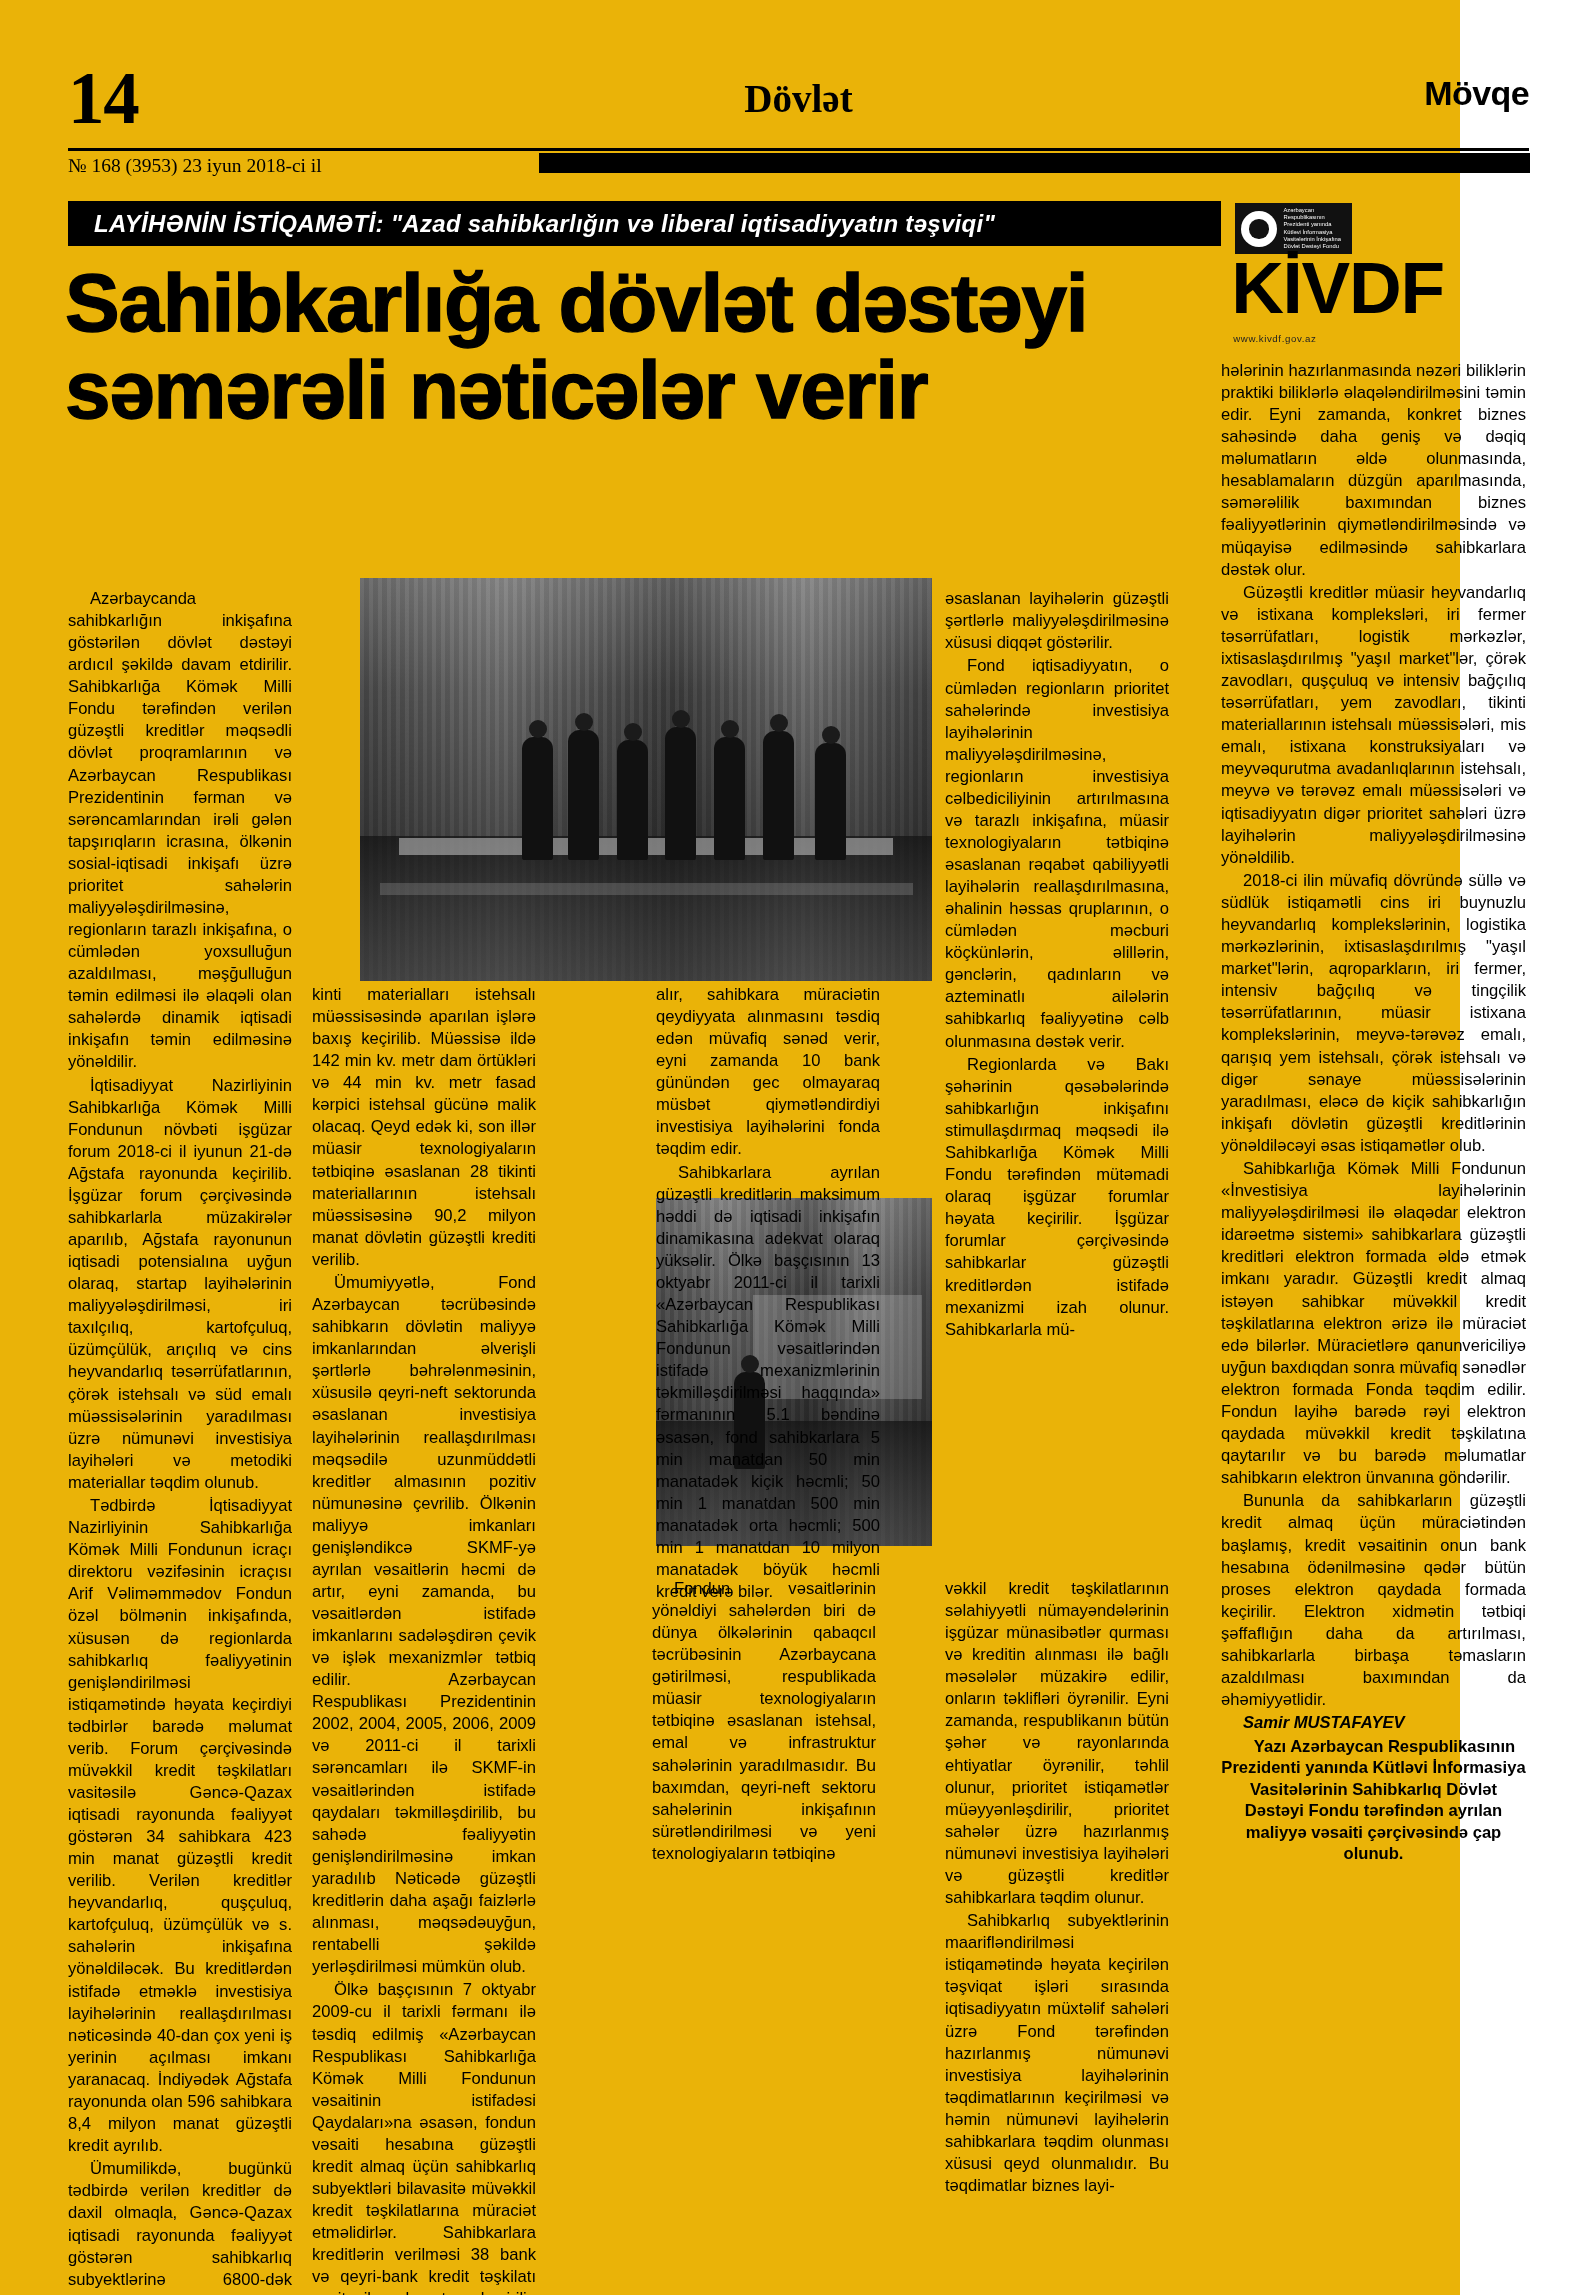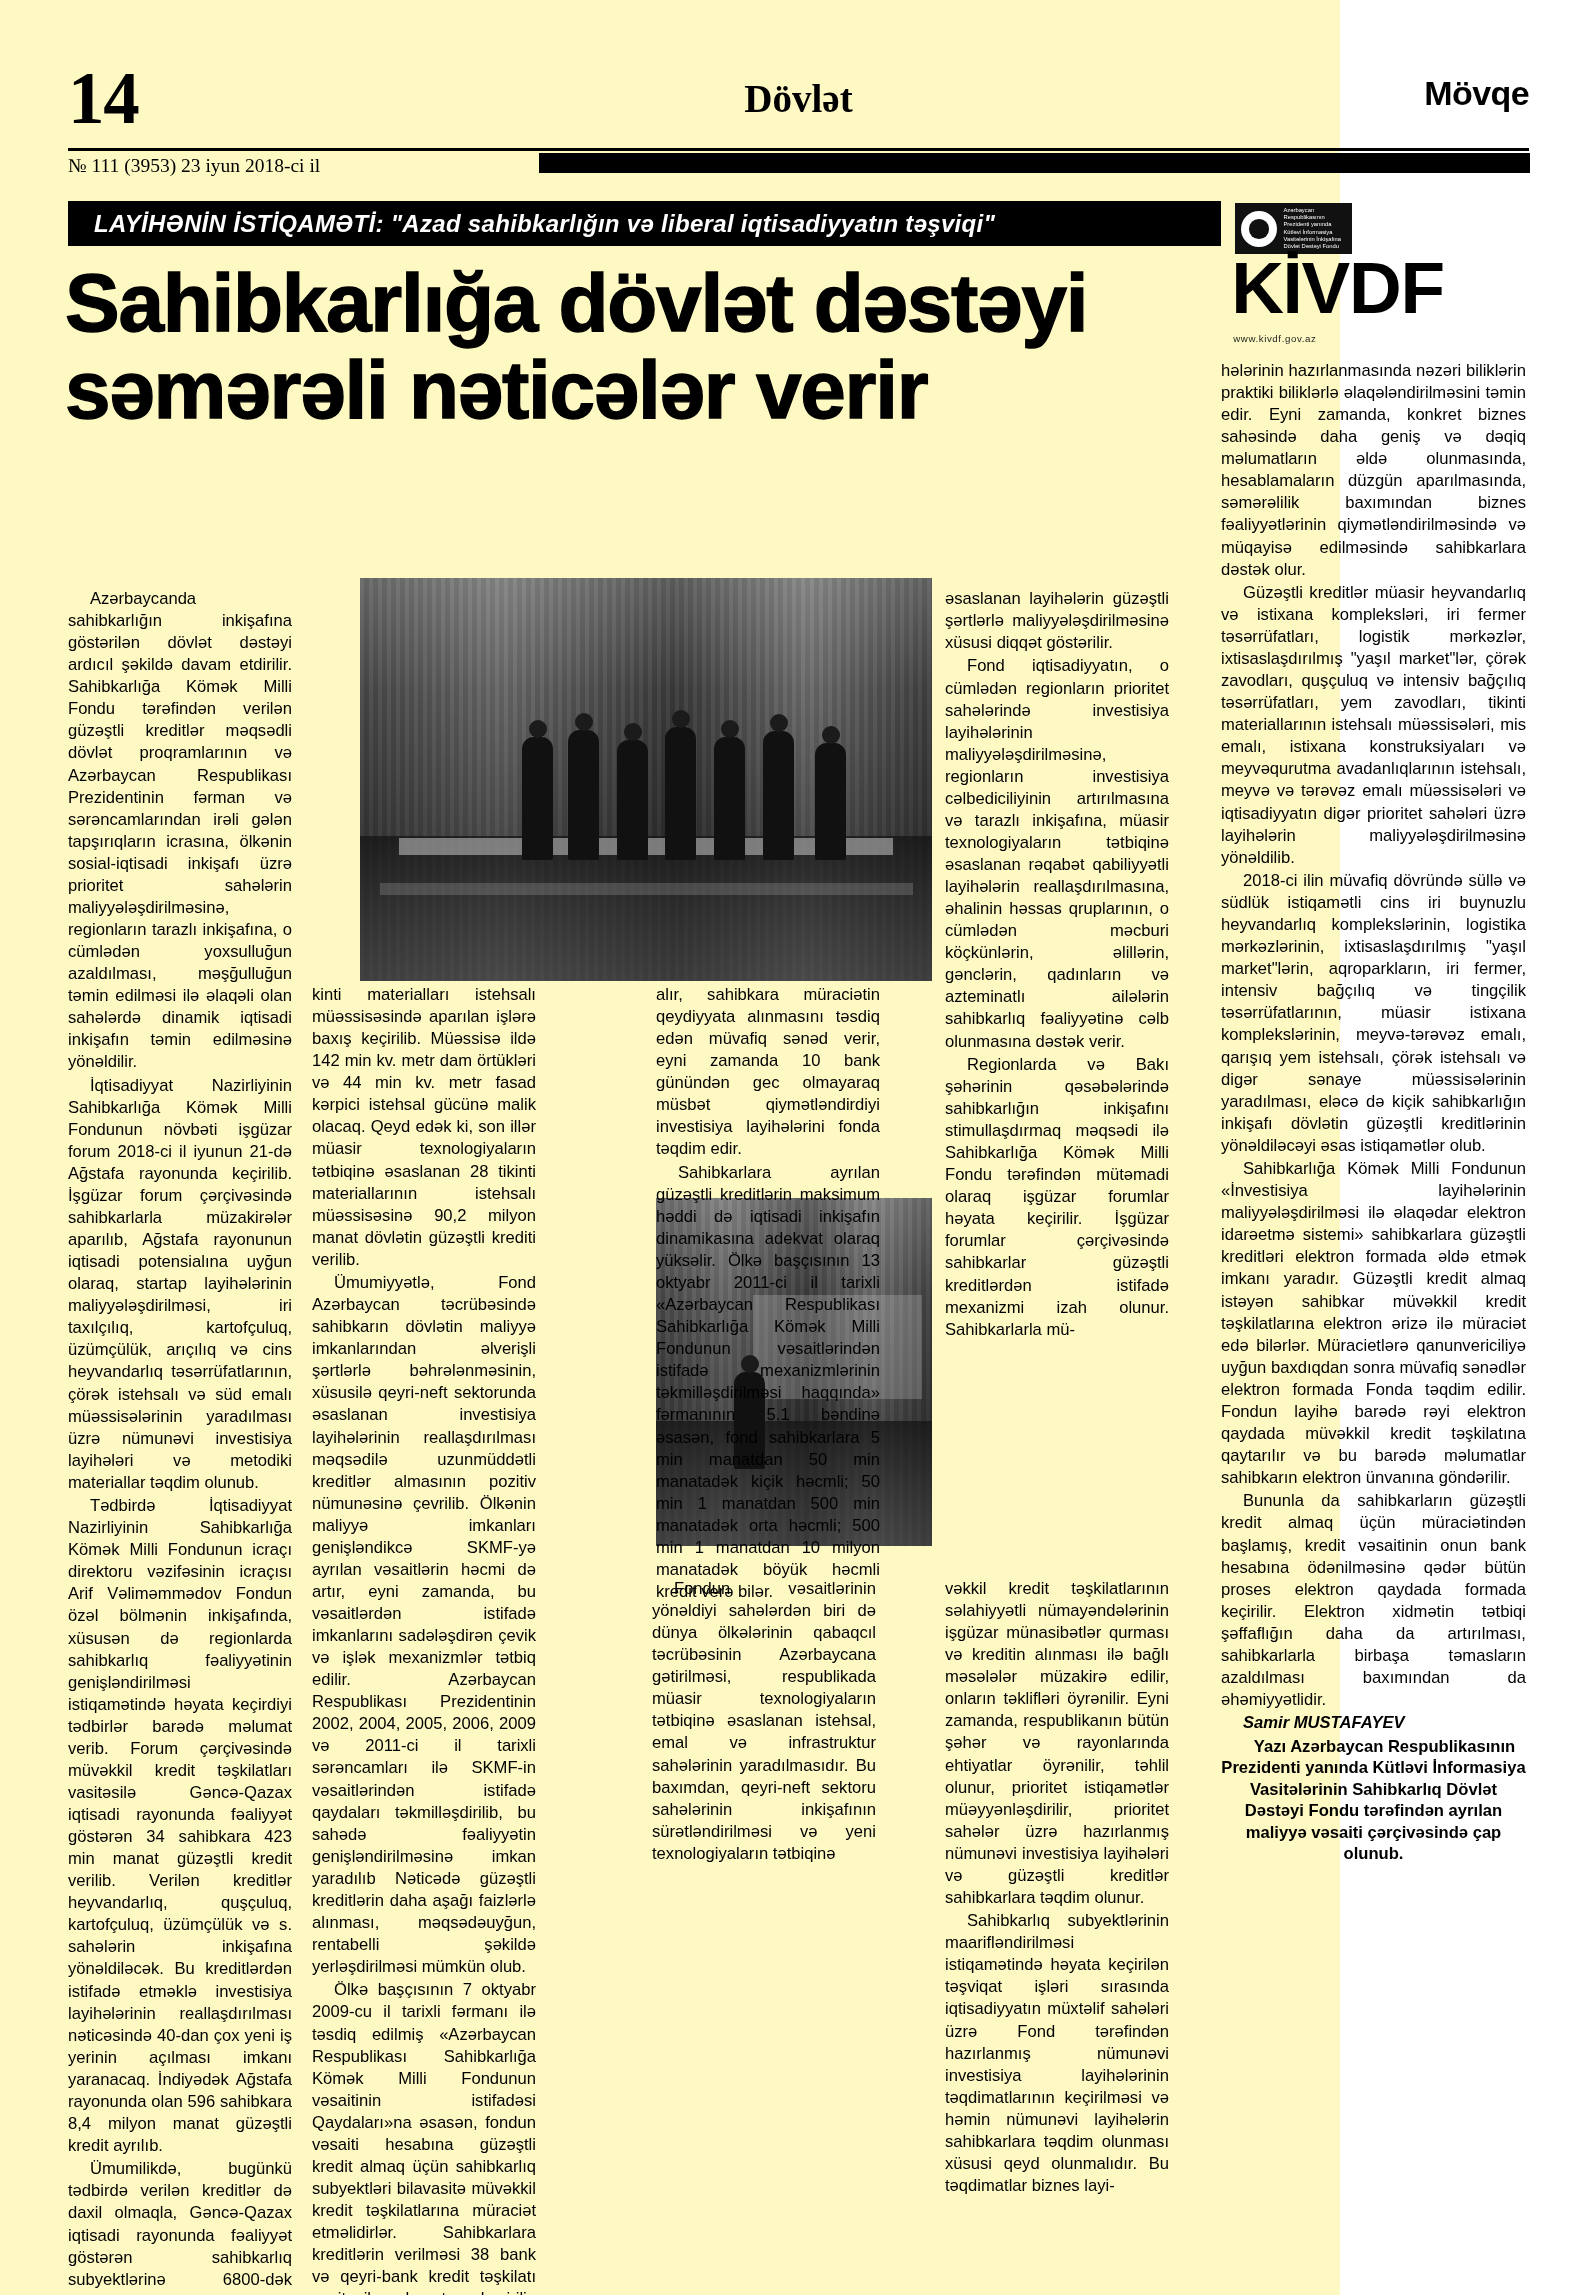--- a/index.html
+++ b/index.html
@@ -11,23 +11,23 @@
     width: 1590px;
     height: 2295px;
     font-family: "Liberation Sans", sans-serif;
     color: #000;
     position: relative;
     overflow: hidden;
   }
   .page {
     position: absolute;
     left: 0; top: 0;
-    width: 1340px;
+    width: 1460px;
     height: 2295px;
-    background: #fef9c3;
+    background: #eab308;
     text-decoration: underline;
   }
 
   
   .masthead {
     position: absolute;
     left: 68px;
     top: 62px;
     width: 1461px;
     height: 84px;
@@ -270,21 +270,21 @@
 <body>
 
 <div class="page">
 
   <div class="masthead">
     <div class="page-number">14</div>
     <div class="masthead-title">Dövlət</div>
     <div class="masthead-brand">Mövqe</div>
   </div>
   <div class="rule-top"></div>
-  <div class="issue-line">№ 111 (3953) 23 iyun 2018-ci il</div>
+  <div class="issue-line">№ 168 (3953) 23 iyun 2018-ci il</div>
   <div class="rule-black-bar"></div>
 
   <div class="kicker">
     <div class="kicker-text">LAYİHƏNİN İSTİQAMƏTİ: "Azad sahibkarlığın və liberal iqtisadiyyatın təşviqi"</div>
   </div>
 
   <div class="headline">
     <div class="headline-line">Sahibkarlığa dövlət dəstəyi</div>
     <div class="headline-line">səmərəli nəticələr verir</div>
   </div>

